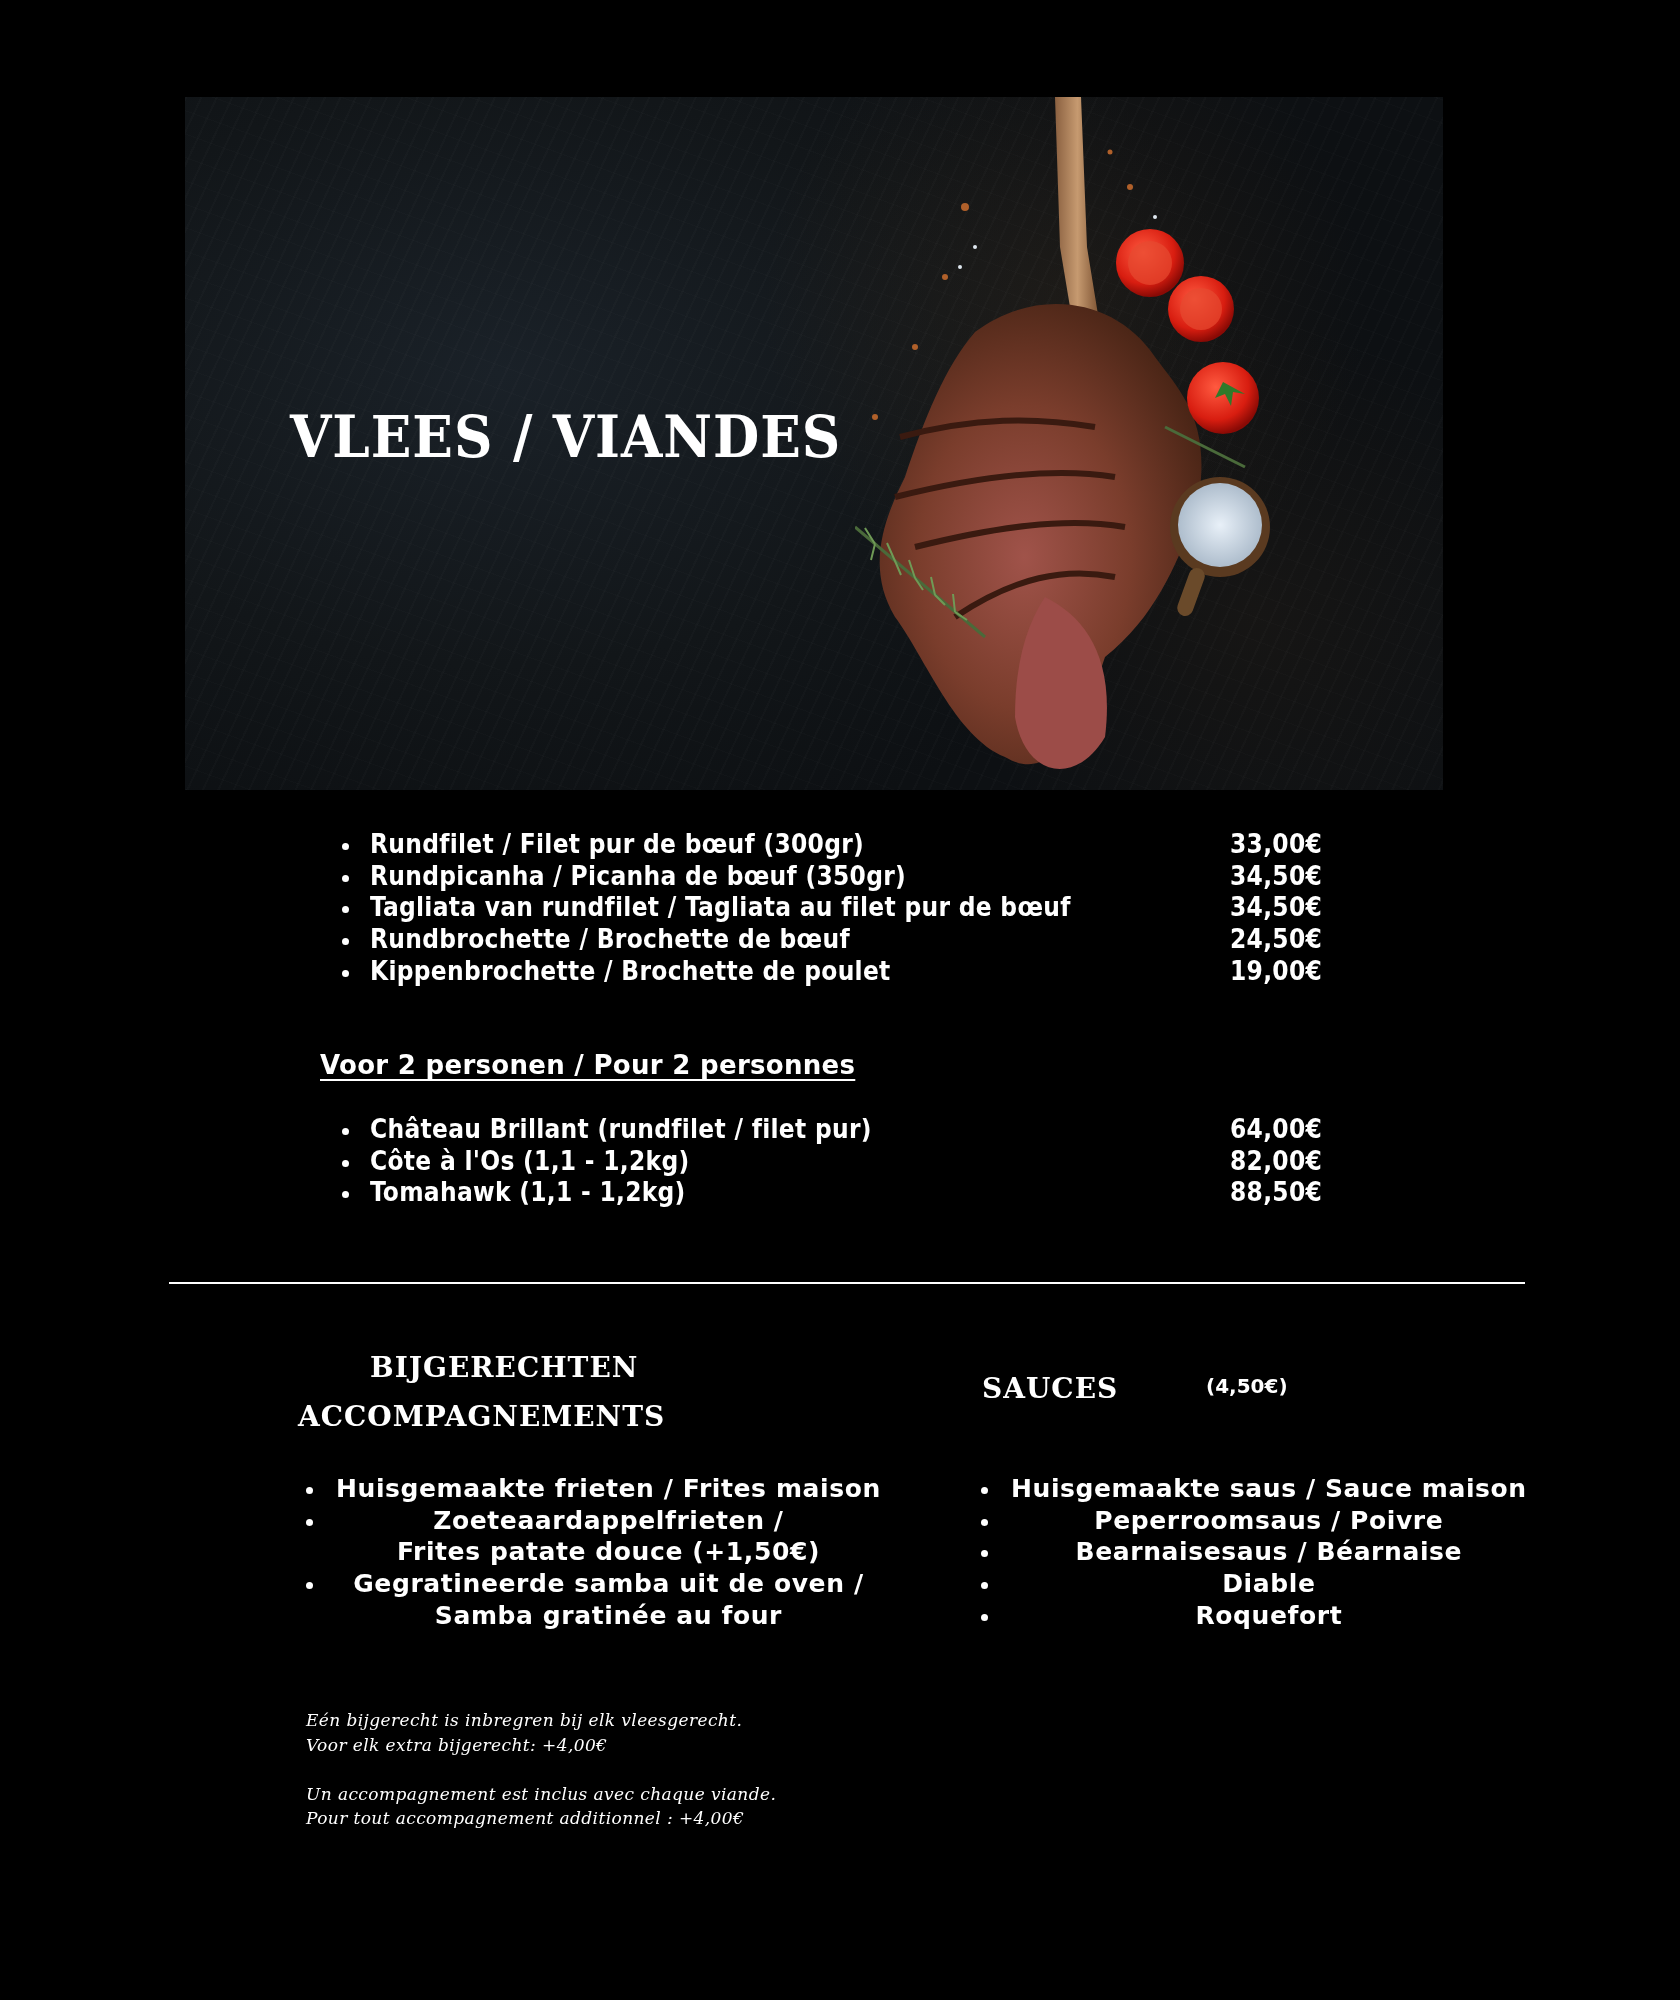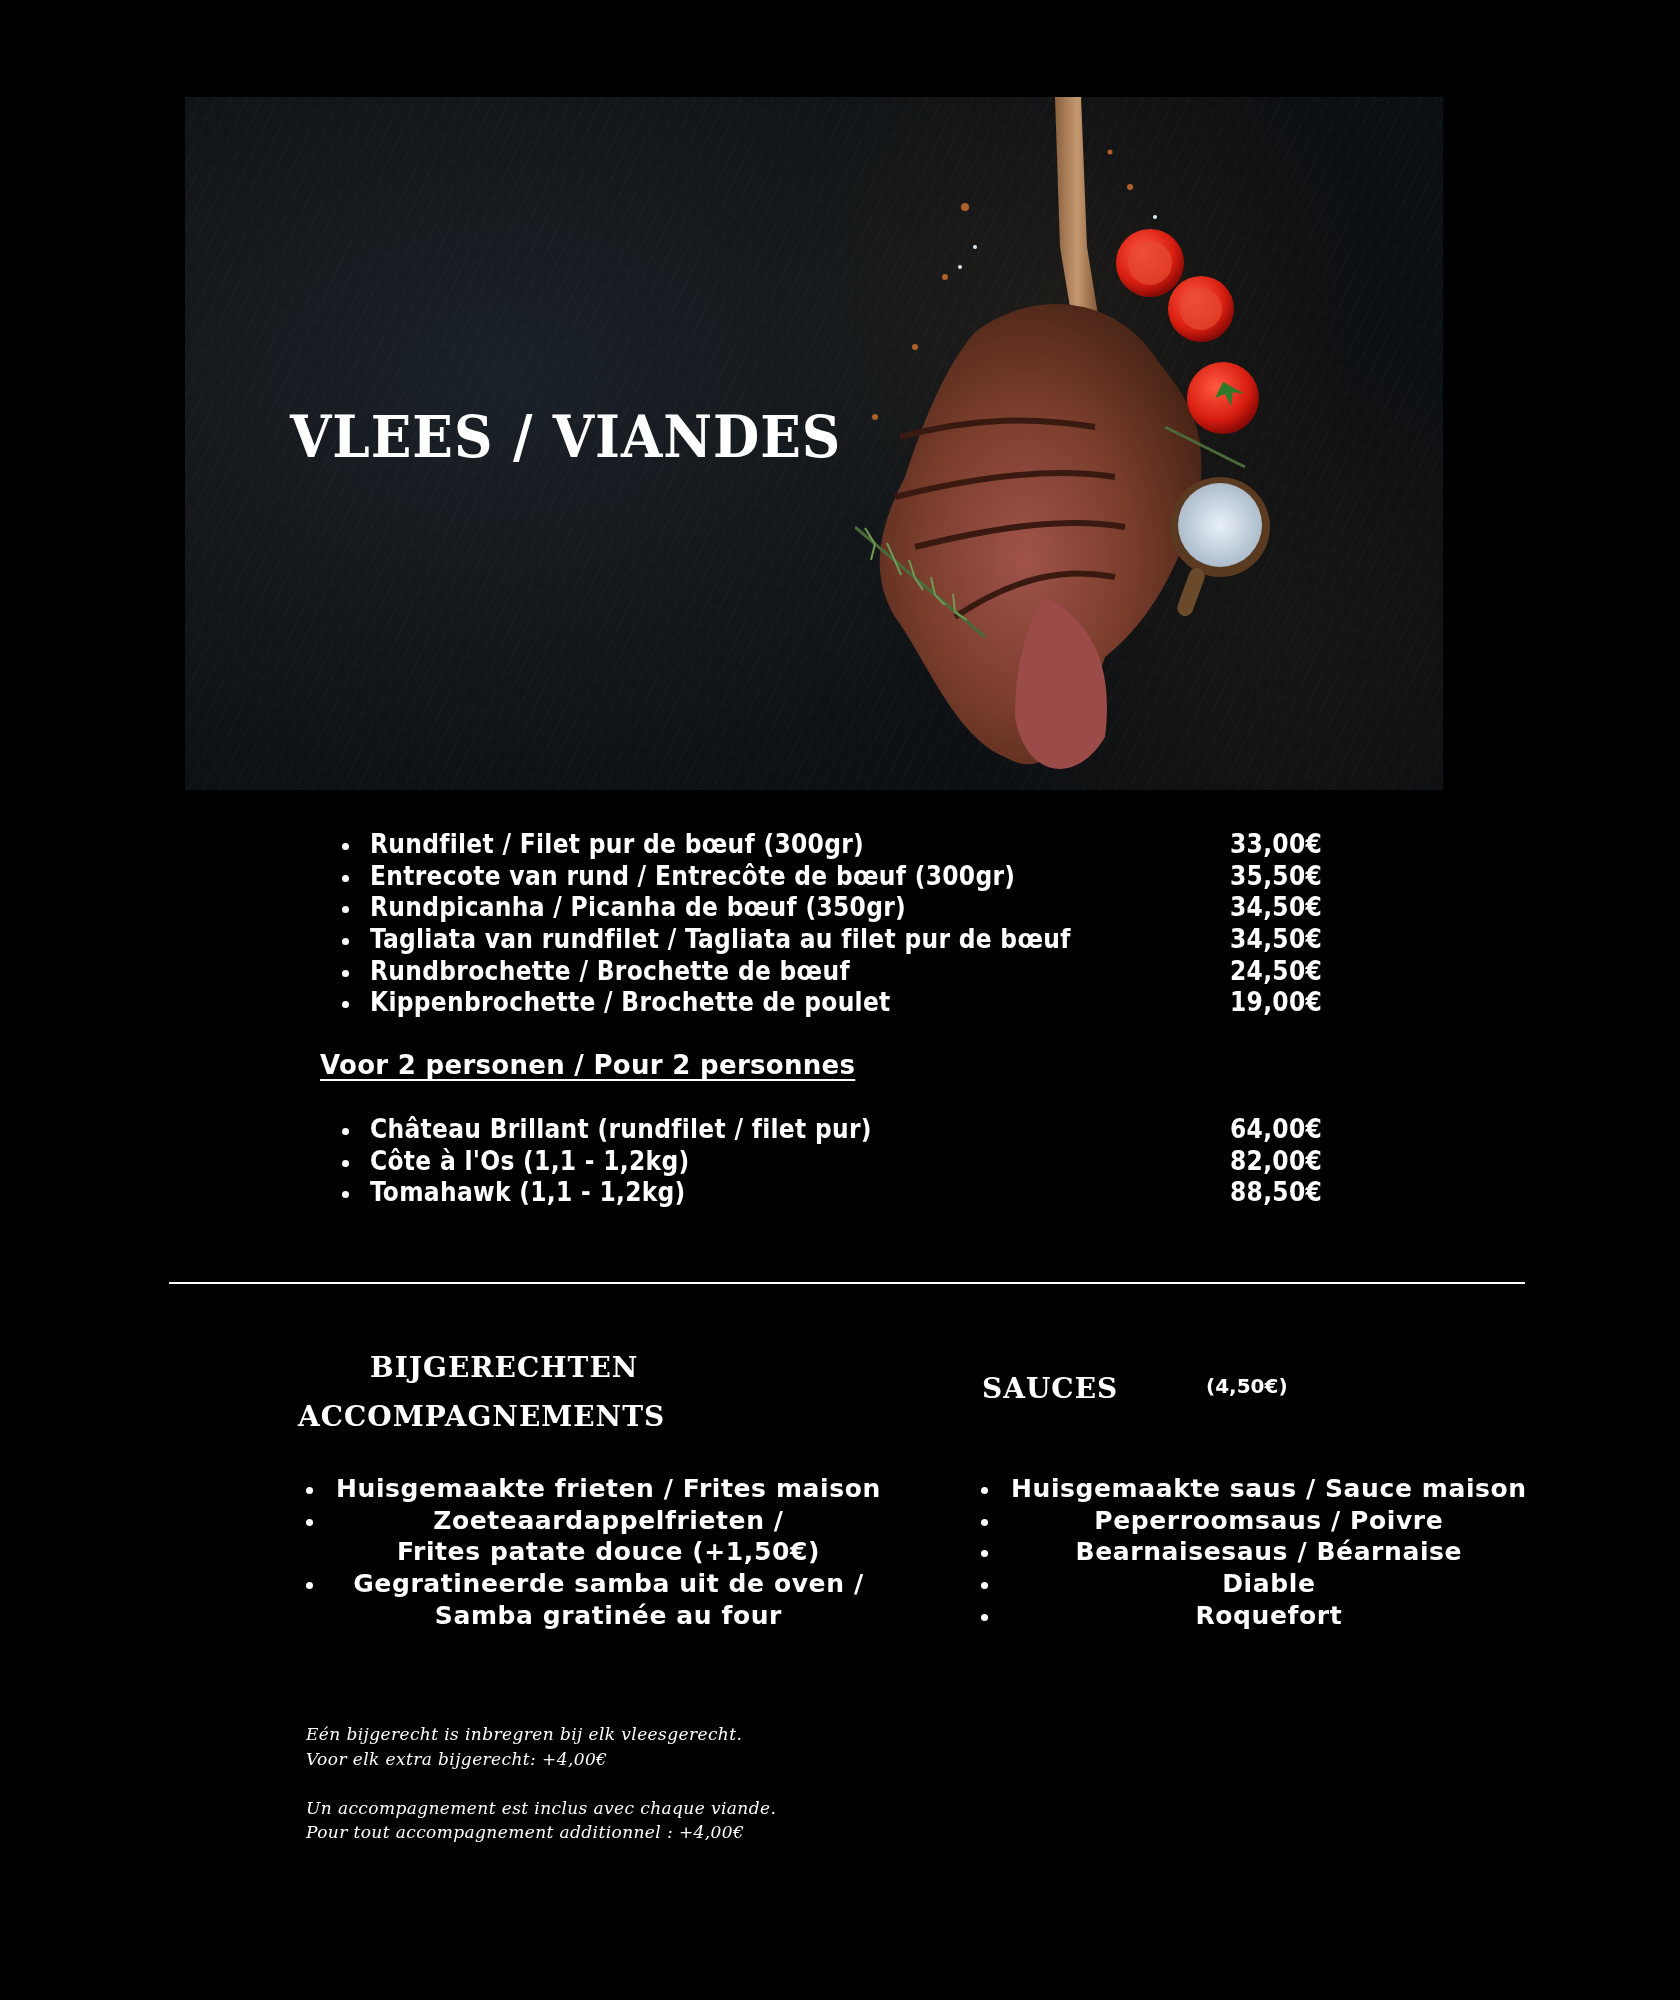--- a/index.html
+++ b/index.html
@@ -73,21 +73,21 @@
     position: relative; font-size: 25px; font-weight: bold; line-height: 31.7px;
     padding-left: 36px; letter-spacing: 0.6px; white-space: nowrap;
   }
   .side-list li::before {
     content: ""; position: absolute; left: 6px; top: 14px;
     width: 7px; height: 7px; border-radius: 50%; background: #fff;
   }
   .notes {
     position: absolute; left: 306px; top: 1708px;
     font-family: "DejaVu Serif", serif; font-style: italic;
-    font-size: 17px; line-height: 24.5px; letter-spacing: 0.4px; margin-top: 14px;
+    font-size: 17px; line-height: 24.5px; letter-spacing: 0.4px;
   }
   .notes p { margin: 0; }
   .notes .gap { height: 24.5px; }
 </style>
 </head>
 <body>
 
 <div class="hero">
   <div class="scratch"></div>
   <div class="hero-title blackletter">VLEES / VIANDES</div>
@@ -152,21 +152,20 @@
     <g fill="#dfe8f0">
       <circle cx="120" cy="150" r="2"></circle>
         <circle cx="105" cy="170" r="2"></circle>
         <circle cx="300" cy="120" r="2"></circle>
     </g>
   </svg>
 </div>
 
 <ul class="menu-list" style="top:829px;">
   <li><span>Rundfilet / Filet pur de bœuf (300gr)</span><span class="price">33,00€</span></li>
-  <li><span>Entrecote van rund / Entrecôte de bœuf (300gr)</span><span class="price">35,50€</span></li>
   <li><span>Rundpicanha / Picanha de bœuf (350gr)</span><span class="price">34,50€</span></li>
   <li><span>Tagliata van rundfilet / Tagliata au filet pur de bœuf</span><span class="price">34,50€</span></li>
   <li><span>Rundbrochette / Brochette de bœuf</span><span class="price">24,50€</span></li>
   <li><span>Kippenbrochette / Brochette de poulet</span><span class="price">19,00€</span></li>
 </ul>
 
 <div class="sub-heading">Voor 2 personen / Pour 2 personnes</div>
 
 <ul class="menu-list" style="top:1114px;">
   <li><span>Château Brillant (rundfilet / filet pur)</span><span class="price">64,00€</span></li>

